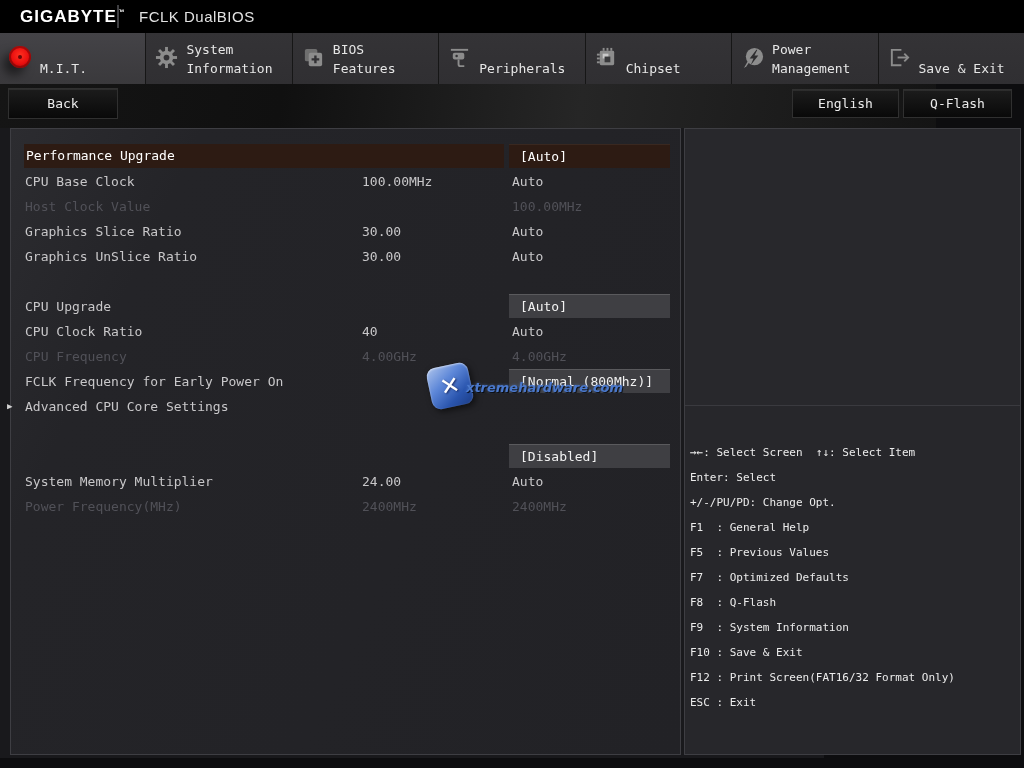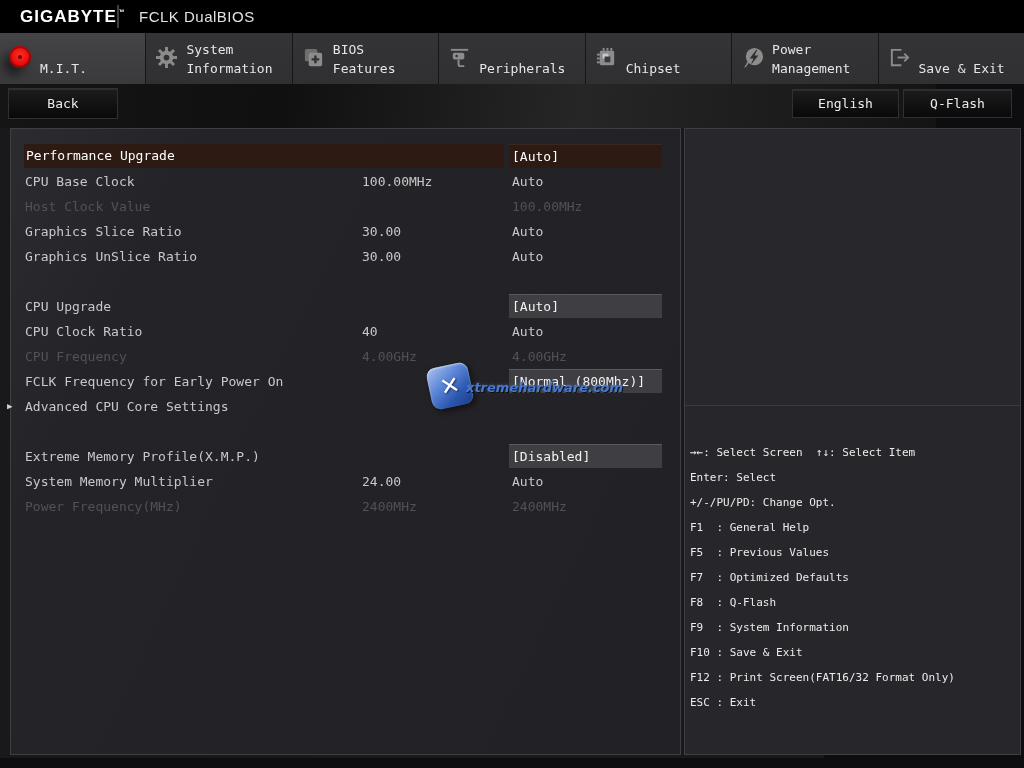--- a/index.html
+++ b/index.html
@@ -48,21 +48,21 @@
   .help-line { height:25px; line-height:25px; font-size:11px; color:#ececec; white-space:pre; }
 
   
   .settings-list { position:relative; padding-top:15px; }
   .srow { position:relative; height:25px; line-height:25px; font-size:13px; color:#c8c7c9; white-space:nowrap; }
   .row-spacer { height:25px; }
   .slabel { position:absolute; left:14px; top:0; }
   .smid   { position:absolute; left:351px; top:0; }
   .sval   { position:absolute; left:501px; top:0; }
   .boxval { position:absolute; left:498px; top:0; width:150px; height:23px; line-height:23px;
-            padding-left:3px; background:#3f3f43; color:#f2f2f2;
+            padding-left:11px; background:#3f3f43; color:#f2f2f2;
             border-top:1px solid rgba(255,255,255,.14); }
   .srow.dim, .srow.dim .smid, .srow.dim .sval { color:#515158; }
   .srow.selected .slabel { left:13px; width:478px; height:24px; line-height:24px; padding-left:2px;
             background:#2d1b13; color:#fff; }
   .srow.selected .boxval { background:#2d1b13; color:#fff; border-top:1px solid rgba(255,255,255,.06); }
   .subarrow { position:absolute; left:-4px; top:0; font-size:9px; color:#d2d2d2; }
 
   
   .watermark { position:absolute; left:0; top:0; width:0; height:0; z-index:5; }
   .wm-icon { position:absolute; left:429px; top:365px; width:42px; height:42px; border-radius:9px;
@@ -230,21 +230,20 @@
           <div class="srow boxed">
             <span class="slabel">FCLK Frequency for Early Power On</span>
             <span class="boxval">[Normal (800Mhz)]</span>
           </div>
           <div class="srow submenu">
             <span class="subarrow">▶</span>
             <span class="slabel">Advanced CPU Core Settings</span>
           </div>
           <div class="row-spacer"></div>
           <div class="srow boxed">
-            <span class="slabel">Extreme Memory Profile(X.M.P.)</span>
             <span class="boxval">[Disabled]</span>
           </div>
           <div class="srow normal">
             <span class="slabel">System Memory Multiplier</span>
             <span class="smid">24.00</span>
             <span class="sval">Auto</span>
           </div>
           <div class="srow dim">
             <span class="slabel">Power Frequency(MHz)</span>
             <span class="smid">2400MHz</span>

